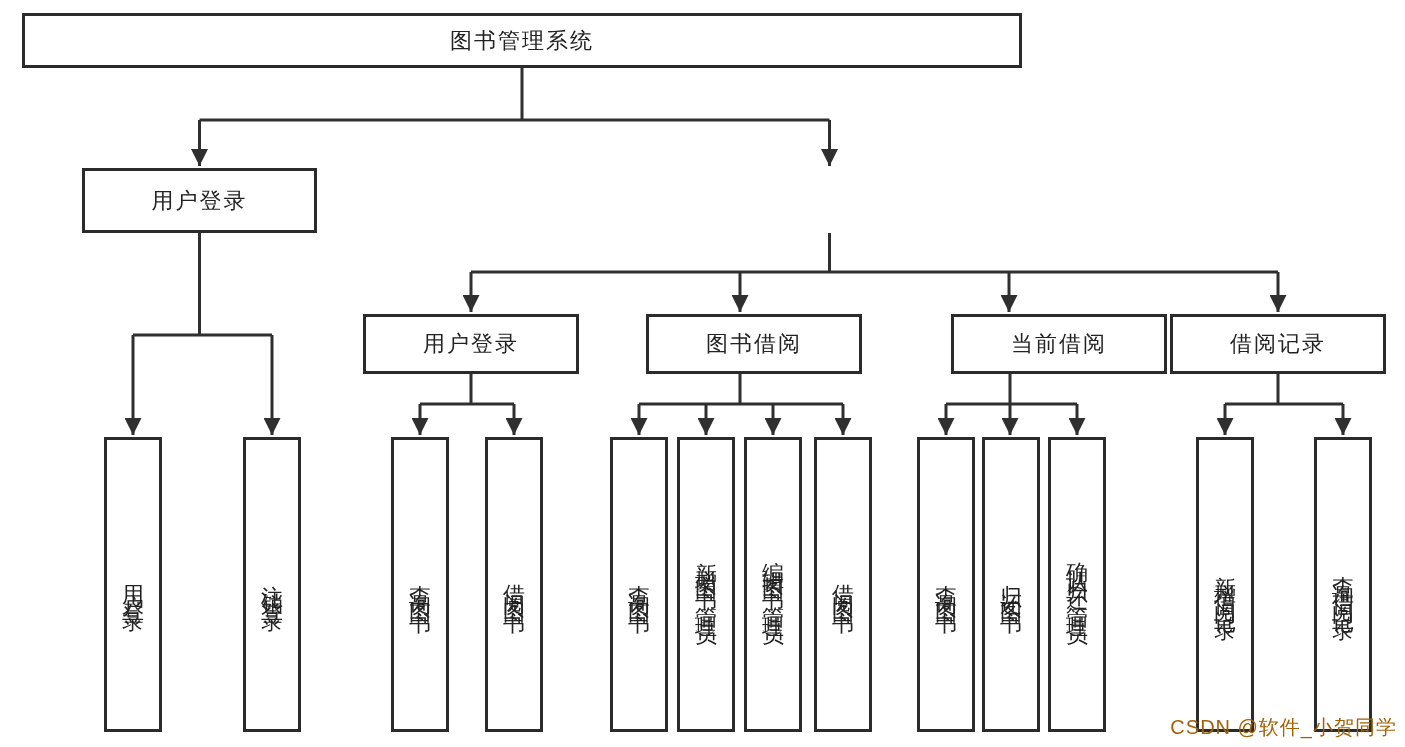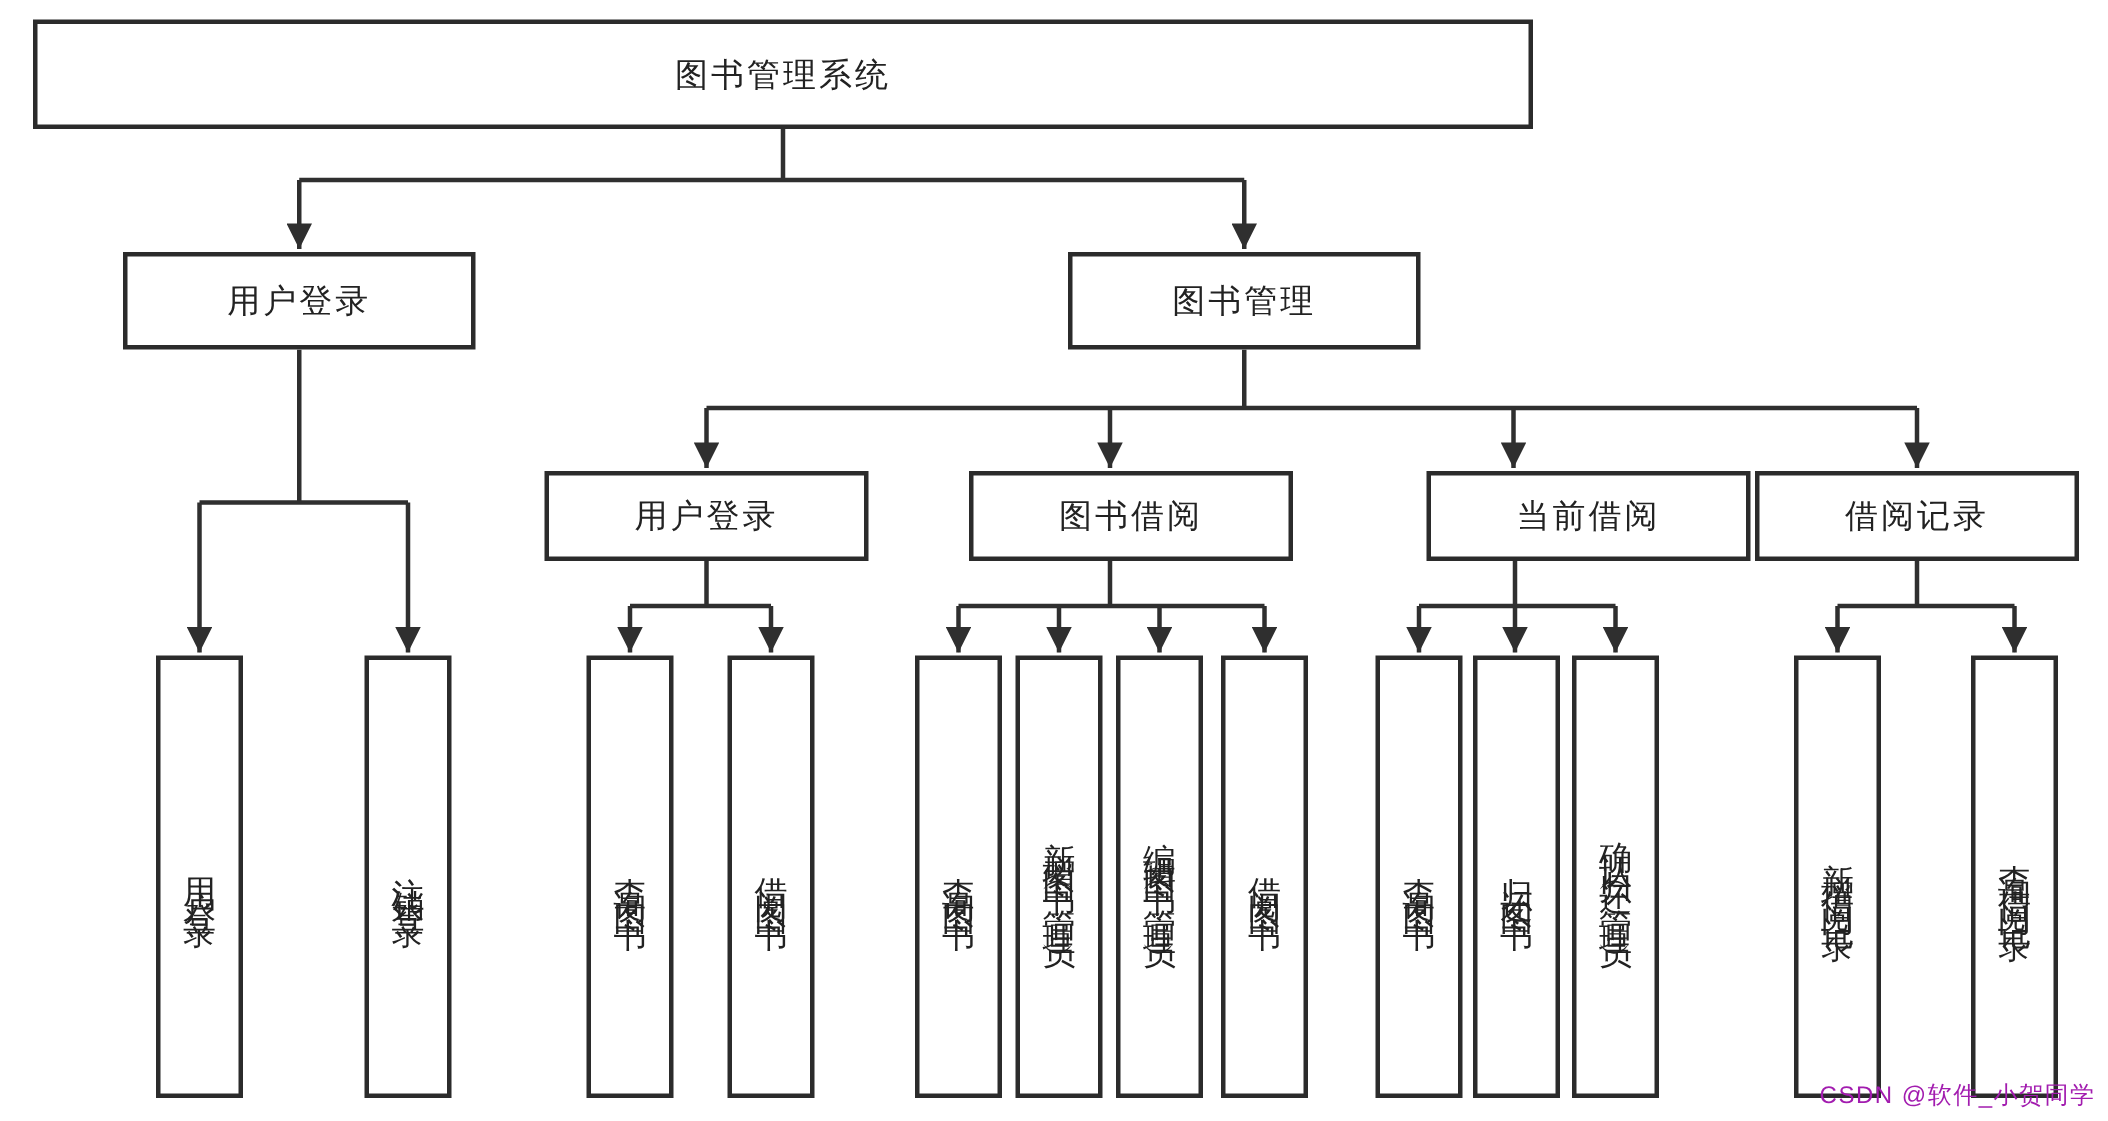--- a/index.html
+++ b/index.html
@@ -36,21 +36,21 @@
   .vbox {
     writing-mode: vertical-rl;
     text-orientation: mixed;
     letter-spacing: 9px;
     font-size: 22px;
     line-height: 1;
     width: 58px;
     height: 295px;
     top: 437px;
   }
-  .root-box   { left: 22px;  top: 13px;  width: 1000px; height: 73px; }
+  .root-box   { left: 22px;  top: 13px;  width: 1000px; height: 55px; }
   .l2-login   { left: 82px;  top: 168px; width: 235px;  height: 65px; }
   .l2-mgmt    { left: 712px; top: 168px; width: 235px;  height: 65px; }
   .l3 { top: 314px; width: 216px; height: 60px; }
   .l3-newbook { left: 363px; }
   .l3-borrow  { left: 632px; margin-left: 14px; }
   .l3-current { left: 951px; }
   .l3-record  { left: 1170px; }
   .v-userlogin { left: 104px; }
   .v-logout    { left: 243px; }
   .v-nb-query  { left: 391px; }
@@ -62,23 +62,23 @@
   .v-cb-query  { left: 917px; }
   .v-cb-return { left: 982px; }
   .v-cb-confirm{ left: 1048px; }
   .v-br-add    { left: 1196px; }
   .v-br-query  { left: 1314px; }
   .watermark {
     position: absolute;
     right: 8px;
     bottom: 6px;
     z-index: 5;
-    font-size: 16px;
+    font-size: 20px;
     letter-spacing: 1px;
-    color: #a21caf;
+    color: #a16207;
     white-space: nowrap;
   }
 </style>
 </head>
 <body>
 
 <div class="stage">
 
   <svg class="connector-layer" width="1405" height="747" viewBox="0 0 1405 747" xmlns="http://www.w3.org/2000/svg">
     <defs>
@@ -131,21 +131,20 @@
     <g>
       <path class="ln" d="M1278,374 L1278,404 M1225,404 L1343,404"></path>
       <line class="ln" x1="1225" y1="404" x2="1225" y2="435" marker-end="url(#arw)"></line>
       <line class="ln" x1="1343" y1="404" x2="1343" y2="435" marker-end="url(#arw)"></line>
     </g>
   </svg>
 
   <div class="node hbox root-box">图书管理系统</div>
 
   <div class="node hbox l2-login">用户登录</div>
-  <div class="node hbox l2-mgmt">图书管理</div>
 
   <div class="node hbox l3 l3-newbook">用户登录</div>
   <div class="node hbox l3 l3-borrow">图书借阅</div>
   <div class="node hbox l3 l3-current">当前借阅</div>
   <div class="node hbox l3 l3-record">借阅记录</div>
 
   <div class="node vbox v-userlogin">用户登录</div>
   <div class="node vbox v-logout">注销登录</div>
 
   <div class="node vbox v-nb-query">查询图书</div>

